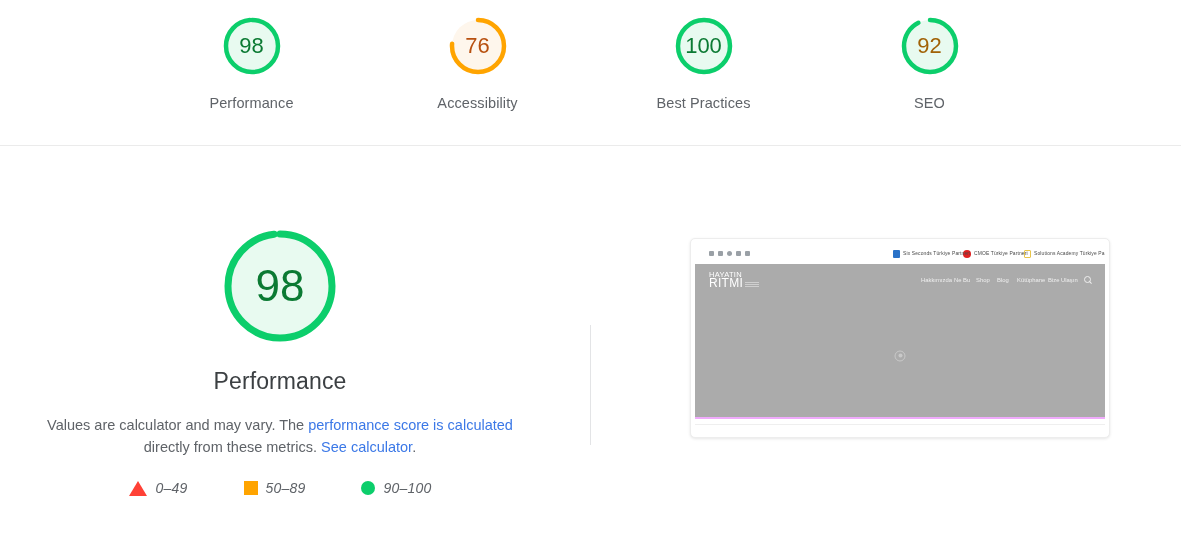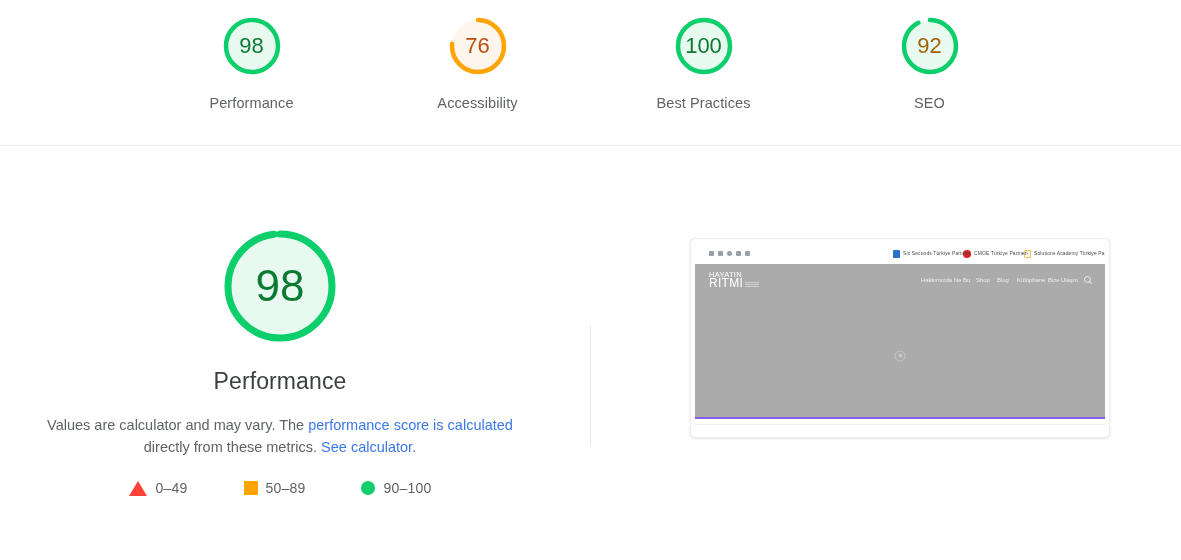--- a/index.html
+++ b/index.html
@@ -64,21 +64,21 @@
     letter-spacing: .1px;
   }
   .perf-desc {
     margin-top: 19px; width: 500px; text-align: center;
     font-size: 14.5px; line-height: 22px; color: #5f6368;
   }
   .perf-desc a { color: #3b78e7; text-decoration: none; }
 
   .legend {
     margin-top: 22px; display: flex; align-items: center; gap: 0;
-    font-size: 14px; color: #5f6368;
+    font-size: 14px; color: #5f6368; font-style: italic;
   }
   .legend-item { display: flex; align-items: center; gap: 9px; }
   .legend-item + .legend-item { margin-left: 56px; gap: 8px; }
   .mk-triangle {
     width: 0; height: 0;
     border-left: 9px solid transparent;
     border-right: 9px solid transparent;
     border-bottom: 15px solid #ff4136;
   }
   .mk-square { width: 14px; height: 14px; background: #ffa400; }
@@ -95,21 +95,21 @@
     position: absolute; left: 690px; top: 92px;
     width: 420px; height: 200px;
     background: #fff;
     border: 1px solid #ededed;
     border-radius: 5px;
     box-shadow: 0 1px 3px rgba(0,0,0,.10);
     overflow: hidden;
   }
   .shot-inner {
     position: absolute; left: 4px; top: 4px; right: 4px; bottom: 18px;
-    overflow: hidden; background: #8b5cf6;
+    overflow: hidden; background: #f0abfc;
   }
   .shot-topbar {
     position: relative; height: 21px; background: #ffffff;
     display: flex; align-items: center; padding: 0 14px;
   }
   .social-row { display: flex; gap: 4px; align-items: center; }
   .soc { width: 5px; height: 5px; background: #9aa0a6; border-radius: 1px; }
   .soc.round { border-radius: 50%; }
   .partners { margin-left: auto; display: flex; align-items: center; gap: 13px; }
   .partner { display: flex; align-items: center; gap: 3px; }

